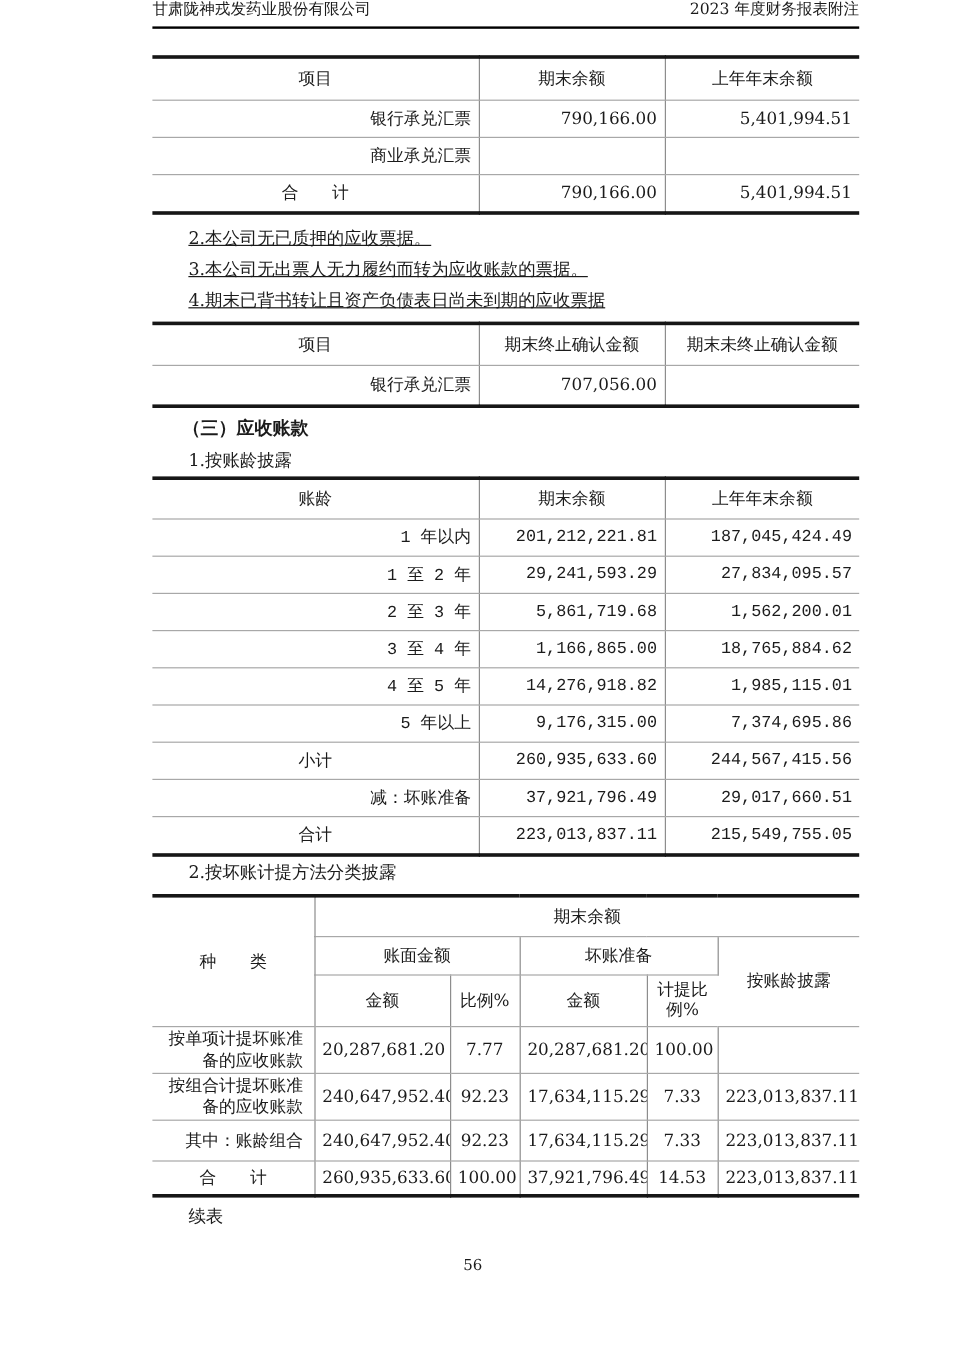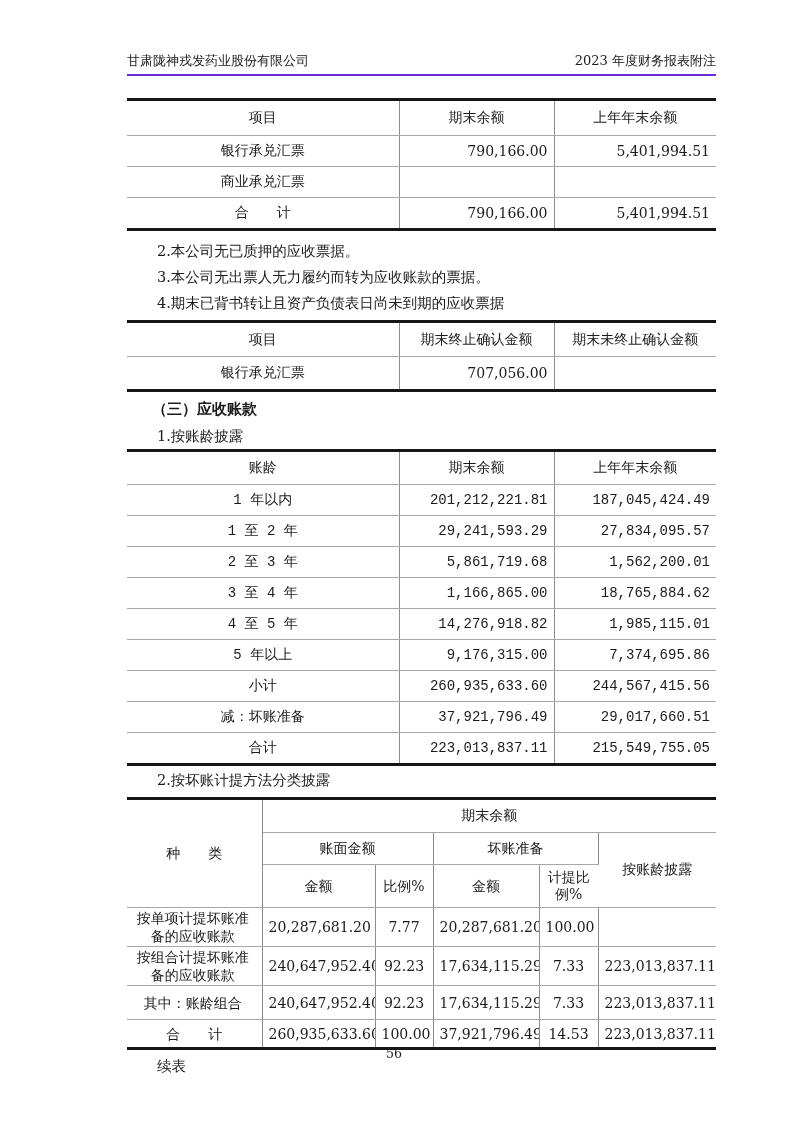--- a/index.html
+++ b/index.html
@@ -4,47 +4,47 @@
 <style>
   html,body{margin:0;padding:0;background:#ffffff;}
   .page{
     position:relative;width:794px;height:1122px;background:#fff;
     font-family:"DejaVu Serif","Liberation Serif",serif;
     color:#1b1b1b;overflow:hidden;
   }
   .content{position:absolute;left:127px;top:0;width:589px;}
 
   .doc-header{
-    margin-top:52px;display:flex;justify-content:space-between;align-items:flex-end;
-    border-bottom:2px solid #6d28d9;padding-bottom:5px;font-size:13px;line-height:17px;
+    display:flex;justify-content:space-between;align-items:flex-end;
+    border-bottom:2px solid #000000;padding-bottom:5px;font-size:13px;line-height:17px;
   }
 
   table{border-collapse:collapse;width:589px;table-layout:fixed;}
   .fin{border-top:3px solid #161616;border-bottom:3px solid #161616;font-size:14px;margin:0;}
   .fin th{font-weight:normal;}
   .fin td,.fin th{
     border-right:1px solid #8d8d8d;border-bottom:1px solid #a8a8a8;
     padding:0 6px;overflow:hidden;
   }
   .fin tr > *:last-child{border-right:none;}
   .fin tr.lastrow > td{border-bottom:none;}
 
   .num{text-align:right;padding-right:9px;}
-  .lbl{text-align:center;padding-left:7px;}
+  .lbl{text-align:right;padding-left:7px;}
   .ctr{text-align:center;}
 
   .t1 th{height:34px;}
   .t1 td{height:30px;}
   .t2 th{height:33px;}
   .t2 td{height:32px;}
   .t3 th{height:32px;}
   .t3 td{height:30px;}
 
   .notes{margin-top:7px;font-size:14.5px;}
-  .notes p{margin:0;line-height:26px;text-indent:30px;}
+  .notes p{margin:0;line-height:26px;text-indent:30px;text-decoration:underline;}
 
   .section-heading{margin-top:7px;font-size:15px;font-weight:bold;text-indent:25px;line-height:21px;}
   .sub-line{margin-top:6px;font-size:14.5px;text-indent:30px;line-height:20px;}
 
   .t4{margin-top:7px;}
   .t4 .r1 th{height:32px;}
   .t4 .r2 th{height:31px;}
   .t4 .r3 th{height:42px;line-height:17px;}
   .t4 td{line-height:18px;}
   .t4 .h38 td{height:38px;}

